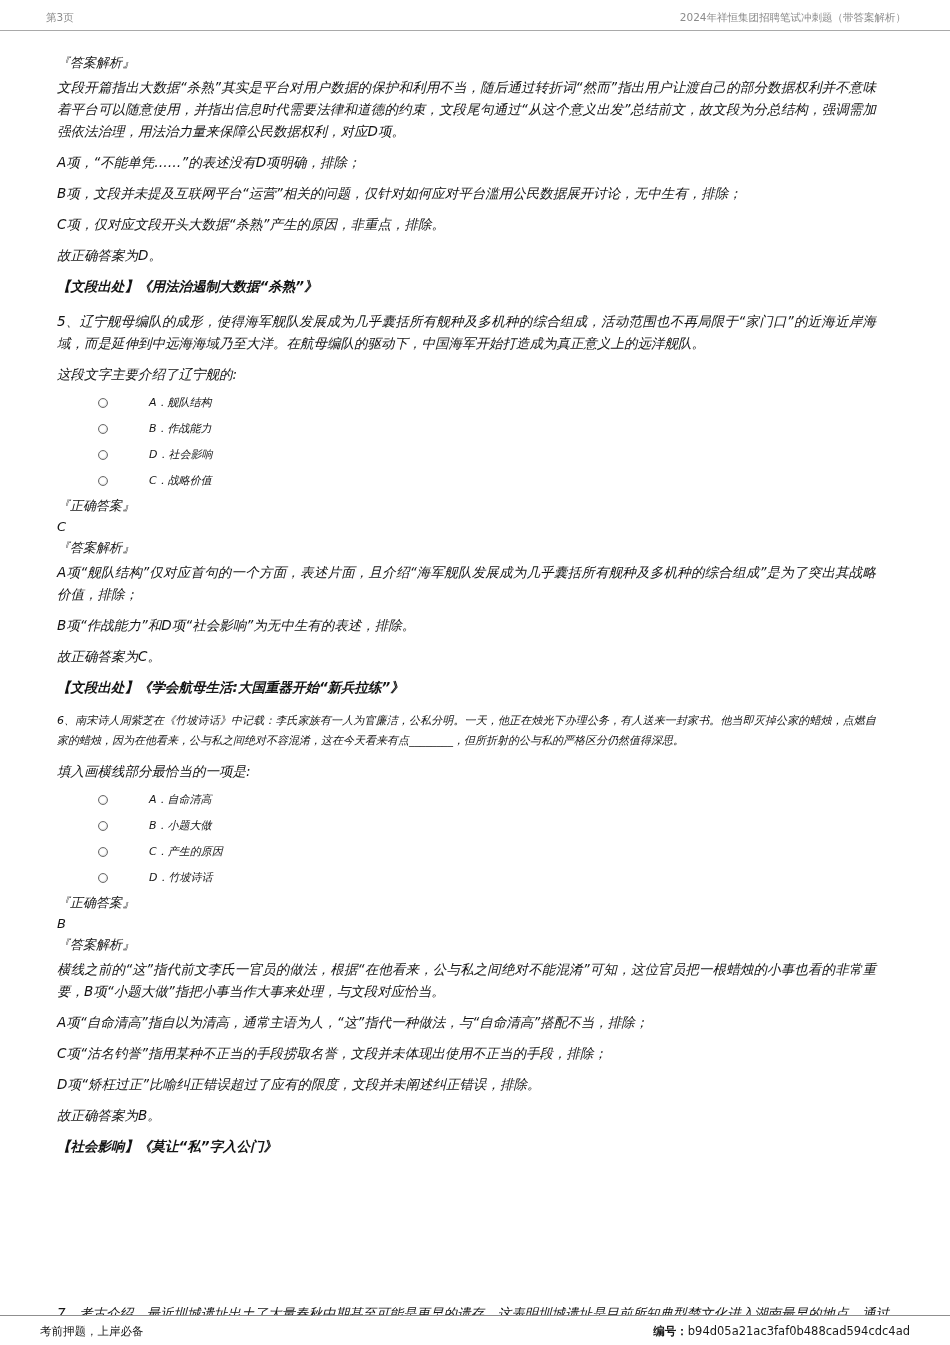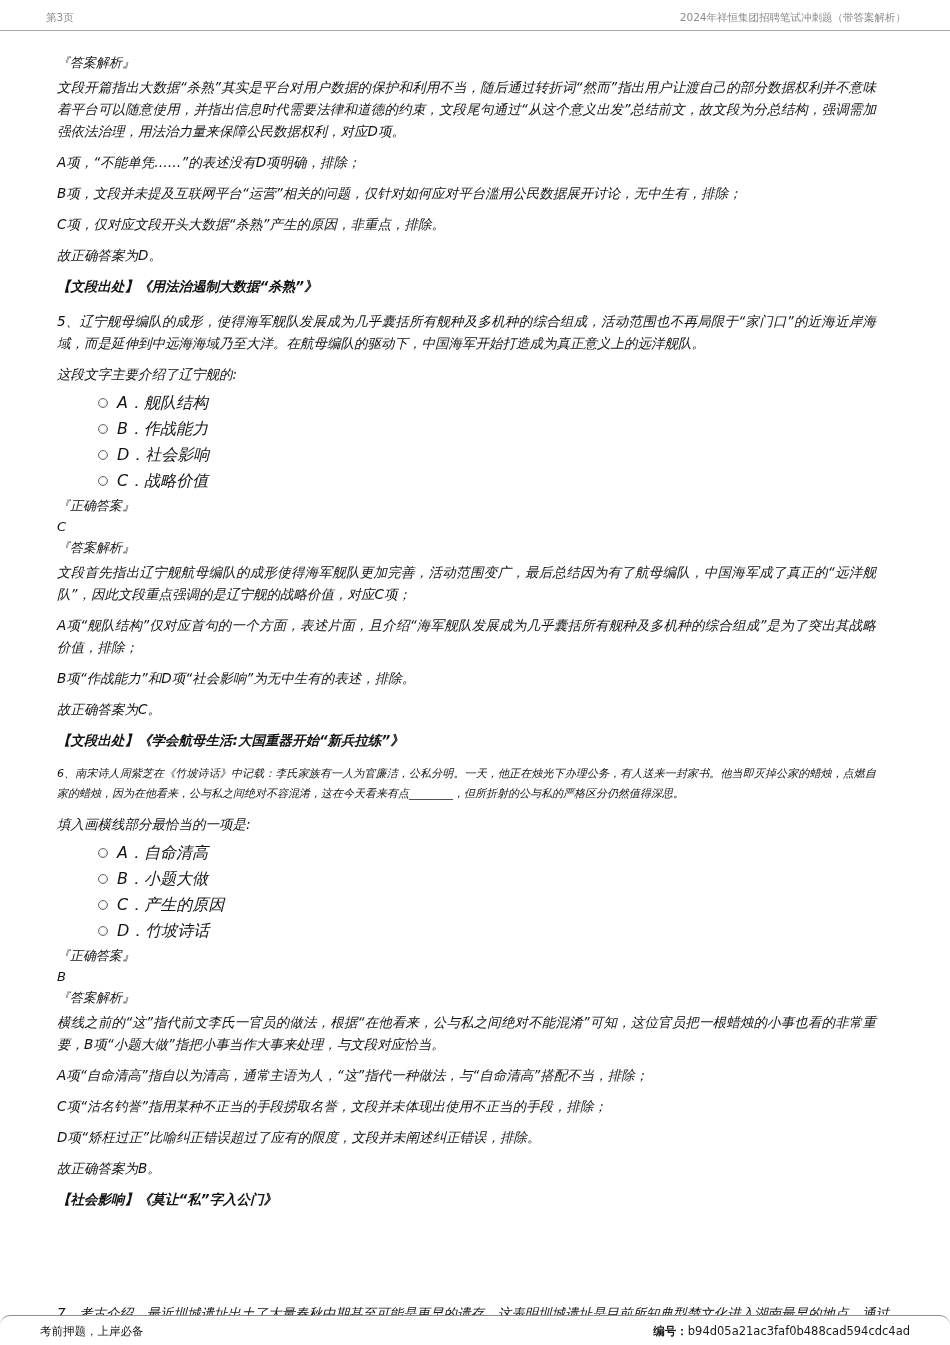--- a/index.html
+++ b/index.html
@@ -28,41 +28,41 @@
     text-align:justify; color:#141414;
   }
   .para.small { font-size:11px; line-height:20px; }
   .stem { margin-top:6px; }
   .label-line { font-size:13px; line-height:16px; margin:0 0 5px; }
   .answer-letter { font-size:13px; line-height:16px; margin:0 0 5px; }
   .source { font-weight:bold; margin:2px 0 13px; }
   .options { margin:4px 0 6px; }
   .option-row {
     display:flex; align-items:center;
-    margin:0 0 9px 41px; font-size:16px; line-height:17px;
+    margin:0 0 9px 41px; font-size:11px; line-height:17px;gap:32px;
   }
   .radio {
     width:10px; height:10px; flex:0 0 auto; margin-right:9px;
     border:1px solid #6b6b6b; border-radius:50%;
     background:radial-gradient(circle at 35% 35%, #ffffff 0 45%, #d9d9d9);
     box-shadow:inset 0 0 1px #9a9a9a;
     cursor:pointer;
   }
   .q7-clip {
     position:absolute; left:57px; right:57px; bottom:-9px;
     font-size:13.5px; line-height:22px; margin:0;
     white-space:nowrap; overflow:hidden;
   }
   
   .footer {
     position:absolute; bottom:0; left:0; right:0; height:30px;
     display:flex; align-items:center; justify-content:space-between;
     padding:2px 40px 0 40px;
     border-top:1px solid #8f8f8f;
-    font-size:11.5px; color:#1a1a1a; background:#fff;border-radius:10px;
+    font-size:11.5px; color:#1a1a1a; background:#fff;
   }
   .footer-right b { font-weight:bold; }
 </style>
 </head>
 <body>
 
 <div class="page">
 
   <div class="header">
     <span>第3页</span>
@@ -95,21 +95,20 @@
         <span>D．社会影响</span>
       </div>
       <div class="option-row">
         <span class="radio"></span>
         <span>C．战略价值</span>
       </div>
     </div>
     <p class="label-line">『正确答案』</p>
     <p class="answer-letter">C</p>
     <p class="label-line">『答案解析』</p>
-    <p class="para">文段首先指出辽宁舰航母编队的成形使得海军舰队更加完善，活动范围变广，最后总结因为有了航母编队，中国海军成了真正的“远洋舰队”，因此文段重点强调的是辽宁舰的战略价值，对应C项；</p>
     <p class="para">A项“舰队结构”仅对应首句的一个方面，表述片面，且介绍“海军舰队发展成为几乎囊括所有舰种及多机种的综合组成”是为了突出其战略价值，排除；</p>
     <p class="para">B项“作战能力”和D项“社会影响”为无中生有的表述，排除。</p>
     <p class="para">故正确答案为C。</p>
     <p class="para source">【文段出处】《学会航母生活:大国重器开始“新兵拉练”》</p>
 
     <p class="para small stem">6、南宋诗人周紫芝在《竹坡诗话》中记载：李氏家族有一人为官廉洁，公私分明。一天，他正在烛光下办理公务，有人送来一封家书。他当即灭掉公家的蜡烛，点燃自家的蜡烛，因为在他看来，公与私之间绝对不容混淆，这在今天看来有点________，但所折射的公与私的严格区分仍然值得深思。</p>
     <p class="para">填入画横线部分最恰当的一项是:</p>
     <div class="options">
       <div class="option-row">
         <span class="radio"></span>

